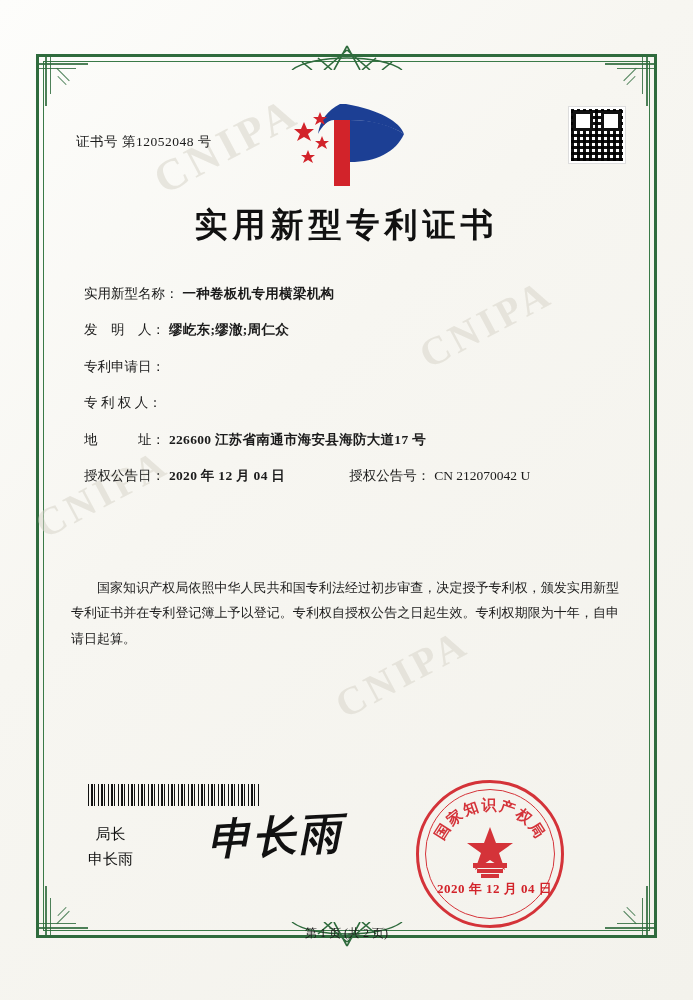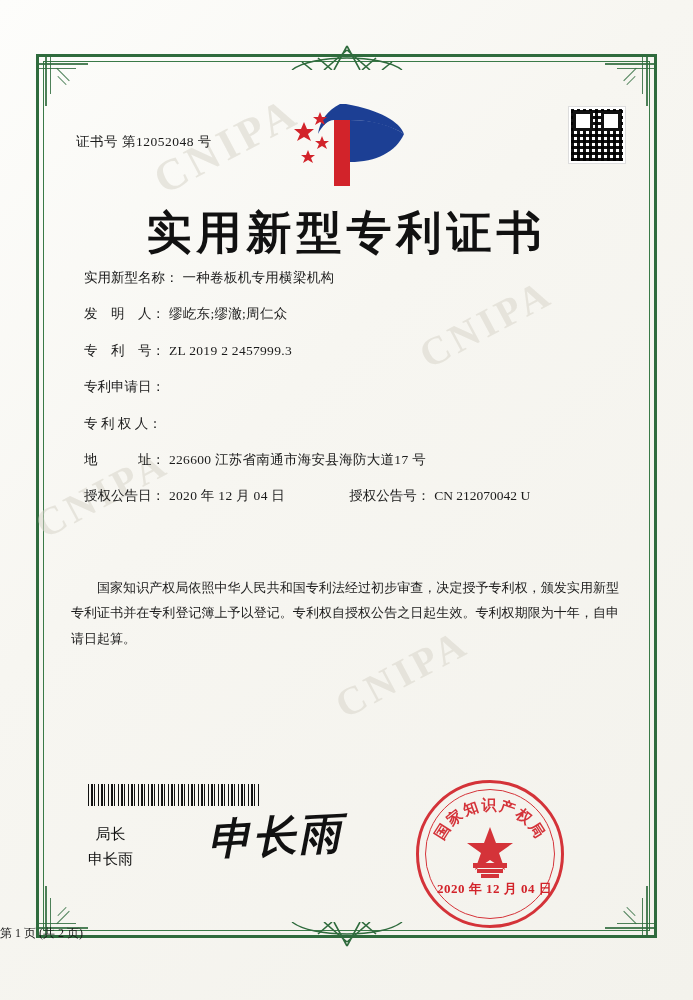--- a/index.html
+++ b/index.html
@@ -131,51 +131,52 @@
     width: 118px;
     height: 90px;
   }
 
   .title {
     position: absolute;
     top: 203px;
     left: 0;
     right: 0;
     text-align: center;
-    font-size: 45px;
+    font-size: 33px;
     font-weight: bold;
     letter-spacing: 5px;
     color: #111;
     font-family: "Liberation Serif", serif;
   }
 
   
   .fields {
     position: absolute;
     left: 84px;
-    top: 270px;
+    top: 286px;
     right: 78px;
     font-size: 13.5px;
     color: #1b1b1b;
   }
   .row {
     display: flex;
     align-items: baseline;
     margin-bottom: 19.5px;
     line-height: 1.25;
   }
   .lbl {
     flex: 0 0 auto;
     white-space: pre;
     letter-spacing: 0px;
   }
   .val {
     flex: 1 1 auto;
     margin-left: 4px;
     letter-spacing: .3px;
+    font-weight: bold;
   }
   .row.two .val { flex: 0 0 auto; }
   .row.two .lbl2 {
     margin-left: 64px;
     white-space: pre;
   }
   .row.two .val2 { margin-left: 4px; }
 
   
   .paras {
@@ -274,20 +275,21 @@
     color: #d2232a;
     font-weight: bold;
     letter-spacing: .5px;
   }
 
   
   .page-no {
     position: absolute;
     left: 0; right: 0;
     top: 925px;
+    text-align: center;
     font-size: 12px;
     color: #1b1b1b;
   }
   .footer-note {
     position: absolute;
     left: 0; right: 0;
     top: 966px;
     text-align: center;
     font-size: 12.5px;
     color: #3b3b3b;
@@ -373,24 +375,20 @@
   <div class="title">实用新型专利证书</div>
 
   <div class="fields">
     <div class="row">
       <span class="lbl">实用新型名称：</span>
       <span class="val">一种卷板机专用横梁机构</span>
     </div>
     <div class="row">
       <span class="lbl">发　明　人：</span>
       <span class="val">缪屹东;缪澈;周仁众</span>
-    </div>
-    <div class="row">
-      <span class="lbl">专　利　号：</span>
-      <span class="val">ZL 2019 2 2457999.3</span>
     </div>
     <div class="row">
       <span class="lbl">专利申请日：</span>
     </div>
     <div class="row">
       <span class="lbl">专 利 权 人：</span>
     </div>
     <div class="row">
       <span class="lbl">地　　　址：</span>
       <span class="val">226600 江苏省南通市海安县海防大道17 号</span>

